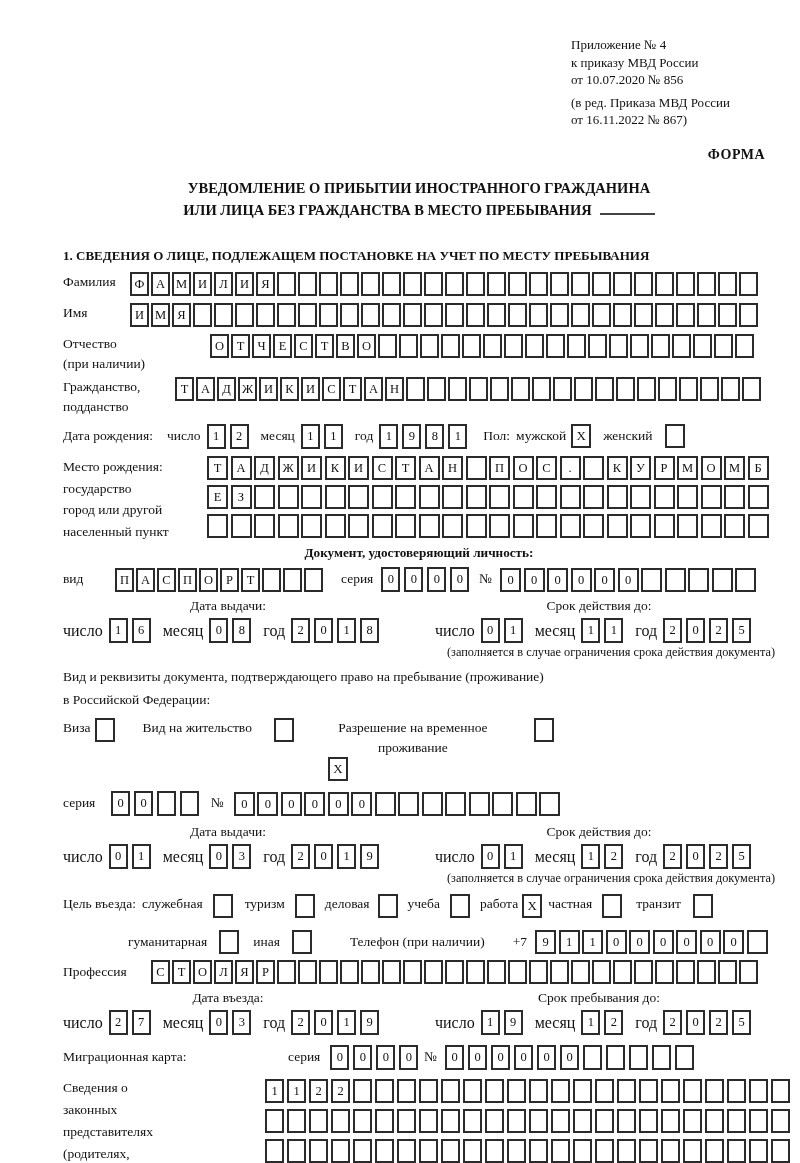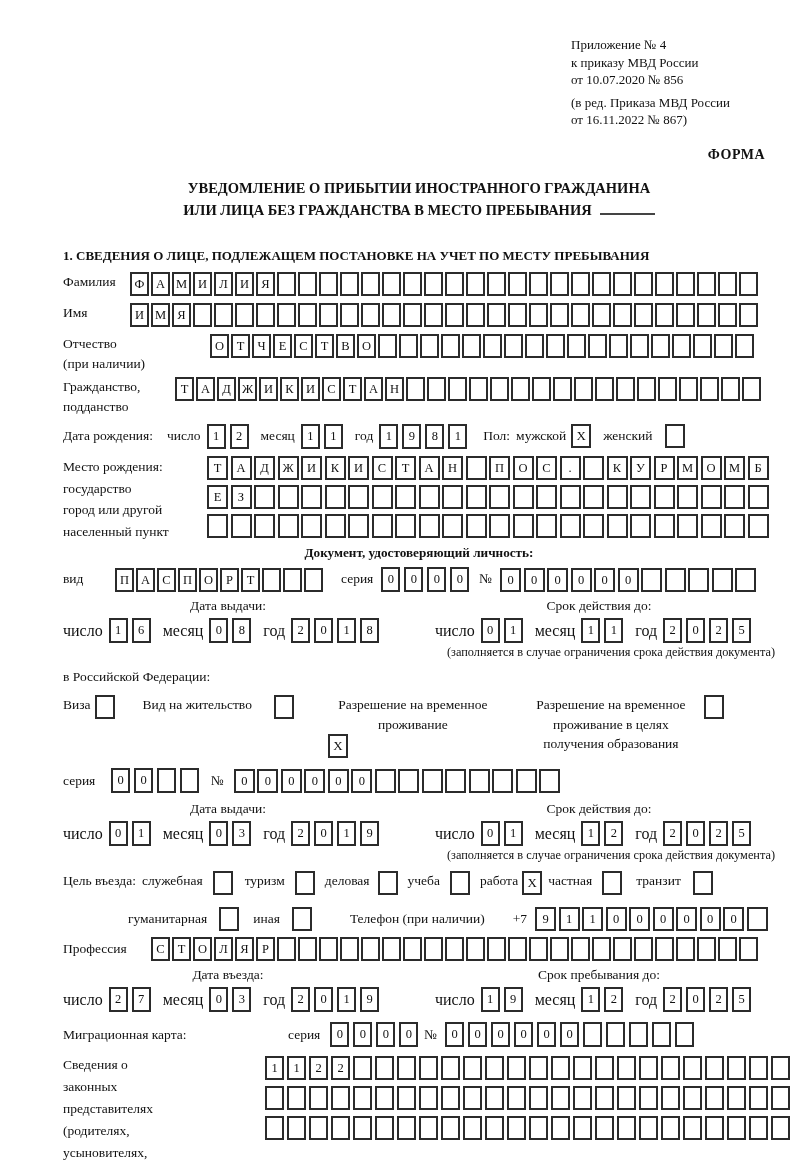--- a/index.html
+++ b/index.html
@@ -411,37 +411,37 @@
             <span class="cell d">2</span>
             <span class="cell d">0</span>
             <span class="cell d">2</span>
             <span class="cell d">5</span>
           </span>
       </span>
     </div>
   </div>
   <div class="note">(заполняется в случае ограничения срока действия документа)</div>
 
+  <div class="intro">Вид и реквизиты документа, подтверждающего право на пребывание (проживание)</div>
   <div class="intro" style="margin-top:0;">в Российской Федерации:</div>
 
   <div class="frow" style="margin-top:6px; margin-bottom:10px;">
     <span class="opt">
       <span>Виза</span>
       <span class="chk" style="margin-left:4px;"></span>
     </span>
     <span class="opt" style="margin-left:28px;">
       <span>Вид на жительство</span>
       <span class="chk" style="margin-left:22px;"></span>
     </span>
     <span class="opt" style="margin-left:26px;flex-direction:column;">
       <span class="optlbl" style="width:186px;">Разрешение на временное проживание</span>
       <span class="chk" style="margin-left:8px;">X</span>
     </span>
     <span class="opt" style="margin-left:20px;">
-      <span class="optlbl" style="width:170px;">Разрешение на временное проживание в целях получения образования</span>
       <span class="chk" style="margin-left:8px;"></span>
     </span>
   </div>
 
   <div class="frow" style="align-items:center; margin-bottom:8px;">
     <span class="lbl" style="width:48px;">серия</span>
     <span class="cells">
         <span class="cell d">0</span>
         <span class="cell d">0</span>
         <span class="cell d"></span>

